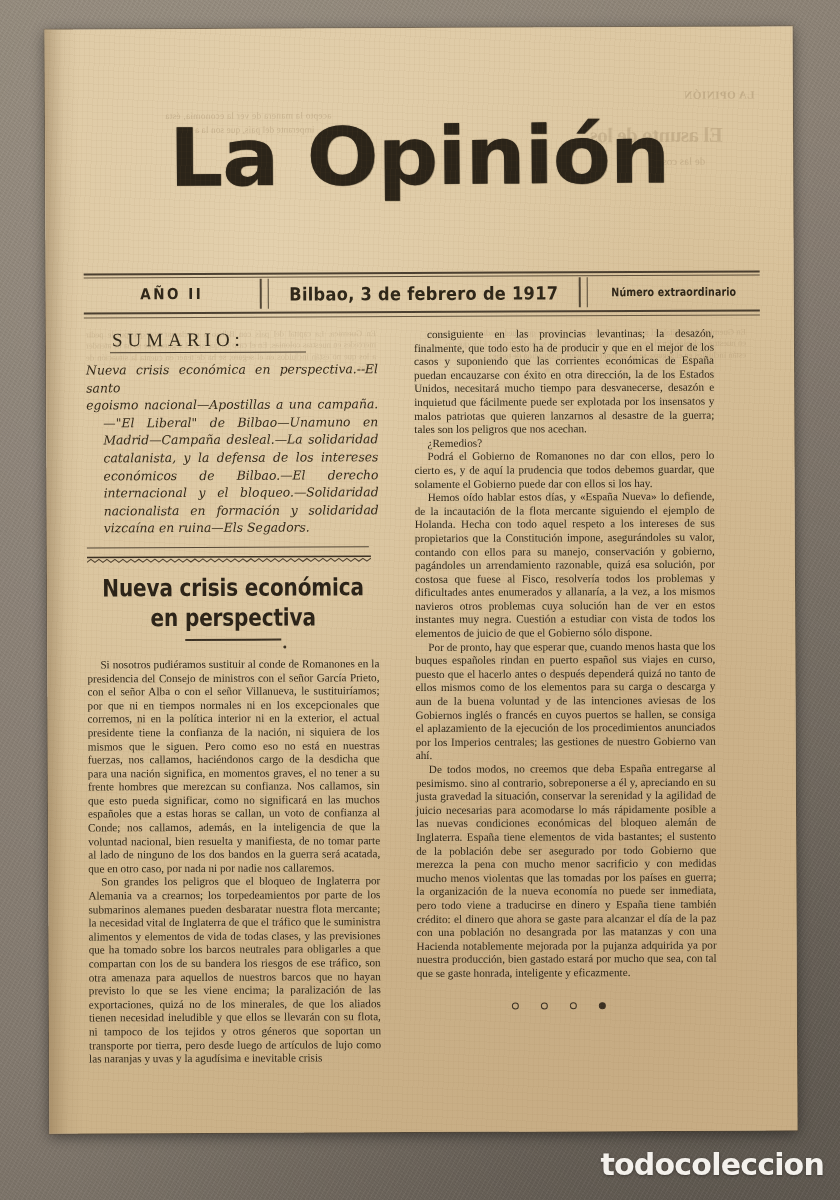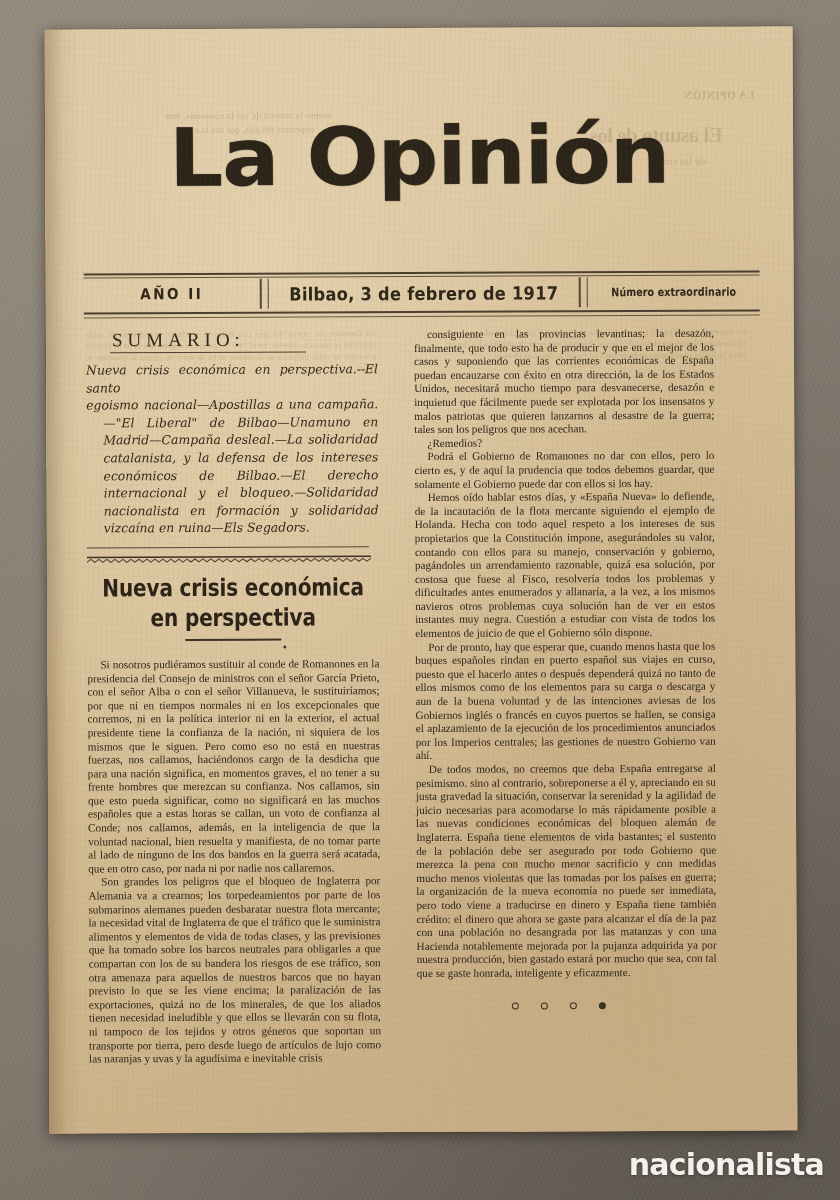--- a/index.html
+++ b/index.html
@@ -263,13 +263,13 @@
           <i></i>
           <i></i>
           <i class="solid"></i>
         </div>
       </div>
 
     </div>
   </div>
 </div>
 
-<div class="watermark">nacionalista</div>
+<div class="watermark">todocoleccion</div>
 
 </body></html>

